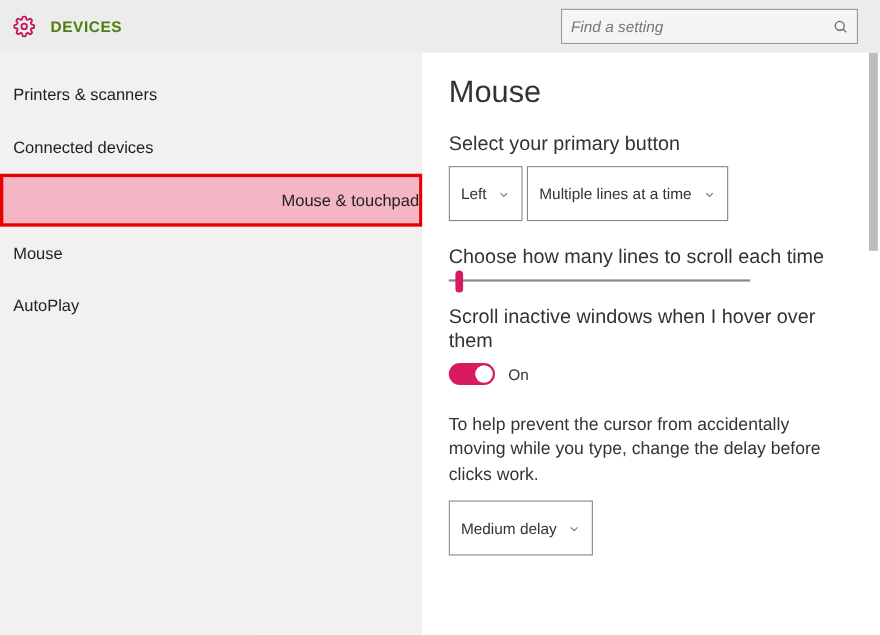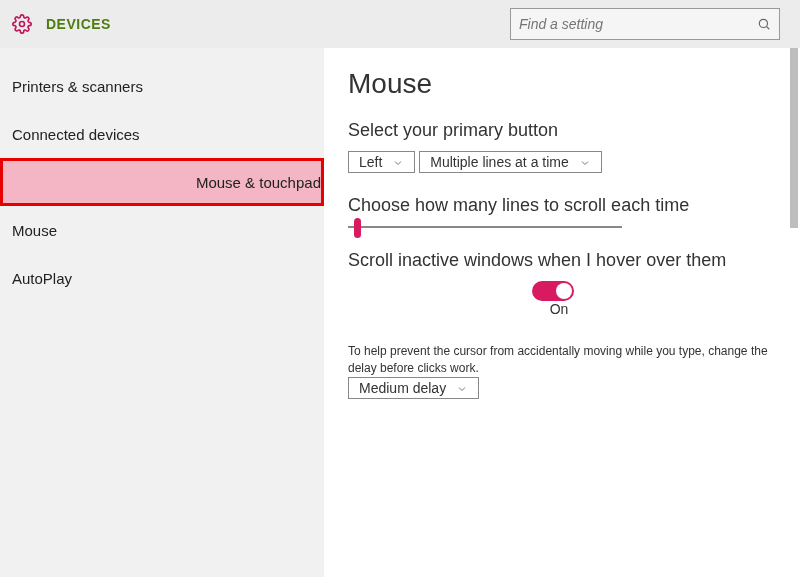--- a/index.html
+++ b/index.html
@@ -55,21 +55,21 @@
 }
 .search-box .sicon {
   width: 14px; height: 14px;
   color: #666;
 }
 .body {
   display: flex;
   height: 529px;
 }
 .sidebar {
-  width: 324px;
+  width: 384px;
   background: #f1f1f1;
   padding-top: 14px;
 }
 .side-item {
   height: 48px;
   display: flex;
   align-items: center;
   padding-left: 12px;
   font-size: 15px;
   color: #222;
@@ -96,21 +96,21 @@
 }
 .label {
   font-size: 18px;
   color: #333;
   margin-bottom: 10px;
 }
 .dropdown {
   display: inline-flex;
   align-items: center;
   border: 1.5px solid #888;
-  padding: 2px 10px;
+  padding: 16px 10px;
   font-size: 14px;
   cursor: pointer;
   margin-bottom: 22px;
   background: #fff;
 }
 .dropdown .chev {
   width: 12px; height: 12px;
   margin-left: 10px;
   color: #777;
 }
@@ -127,21 +127,20 @@
   top: -8px;
   width: 7px;
   height: 20px;
   border-radius: 4px;
   background: #d81b60;
 }
 .toggle-row {
   display: flex;
   align-items: center;
   margin-bottom: 26px;
-  flex-direction: column;
 }
 .toggle {
   width: 42px;
   height: 20px;
   border-radius: 10px;
   background: #d81b60;
   position: relative;
   margin-right: 12px;
   cursor: pointer;
 }
@@ -152,24 +151,25 @@
   border-radius: 50%;
   background: #fff;
 }
 .h2 {
   font-size: 22px;
   font-weight: 400;
   color: #222;
   margin-bottom: 16px;
 }
 .desc {
-  font-size: 12px;
+  font-size: 16px;
   color: #333;
   line-height: 1.4;
   max-width: 420px;
+  margin-bottom: 12px;
 }
 .scrollbar {
   position: absolute;
   right: 2px;
   top: 48px;
   width: 8px;
   height: 180px;
   background: #bdbdbd;
 }
 </style>

